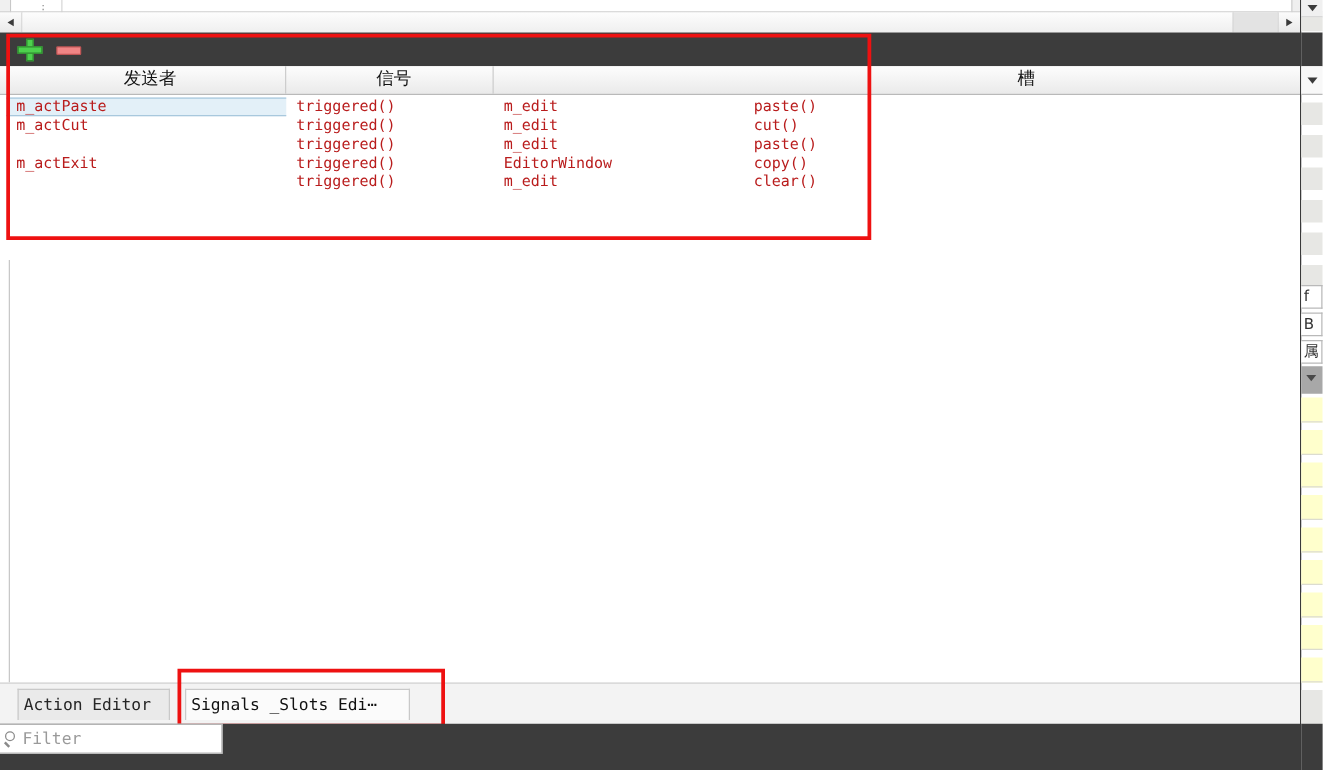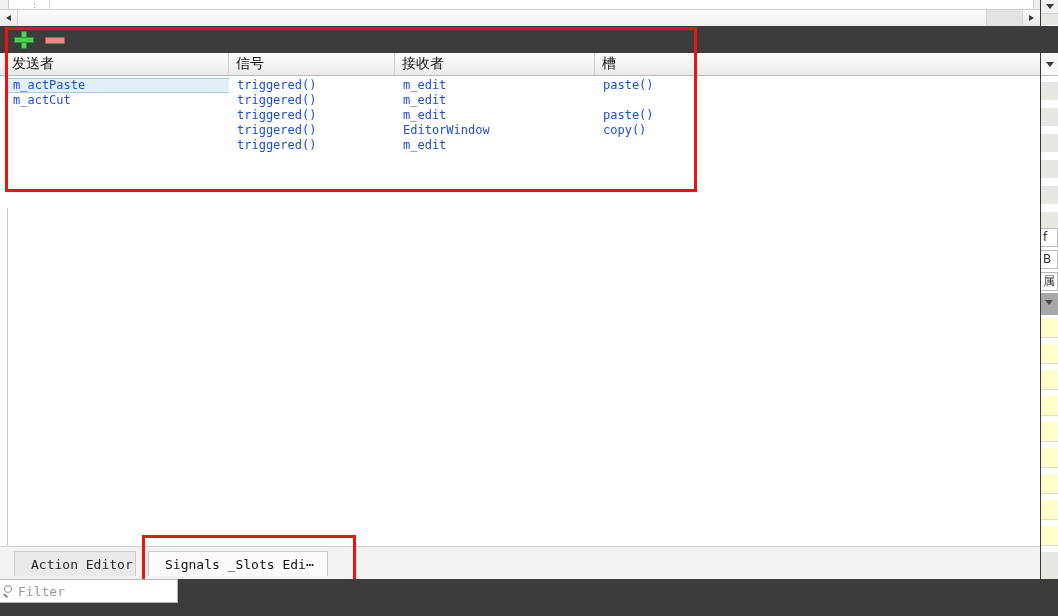--- a/index.html
+++ b/index.html
@@ -187,20 +187,21 @@
     top: 0; height: 22px;
     line-height: 22px;
     padding-left: 7px;
     font-size: 14px;
     color: #111;
     box-sizing: border-box;
     border-right: 1px solid #cdcdcd;
     font-family: Liberation Mono, monospace;
     white-space: nowrap;
     overflow: hidden;
+    text-align: center;
   }
 
   
   #table-body {
     position: absolute;
     left: 0; top: 50px;
     width: 1040px; height: 470px;
     background: #ffffff;
   }
   .trow {
@@ -208,21 +209,21 @@
     height: 15px;
   }
   .cell {
     position: absolute;
     top: 0; height: 15px;
     line-height: 15px;
     padding-left: 8px;
     box-sizing: border-box;
     font-family: "DejaVu Sans Mono", monospace;
     font-size: 12px;
-    color: #1d4ed8;
+    color: #b91c1c;
     white-space: nowrap;
     overflow: hidden;
   }
   .trow.selected .cell.c0 {
     background: #e3f0f8;
     border-top: 1px solid #a8c8dd;
     border-bottom: 1px solid #a8c8dd;
     line-height: 13px;
   }
 
@@ -262,21 +263,21 @@
     width: 1040px; height: 33px;
     background: #f3f3f3;
     border-top: 1px solid #d2d2d2;
     box-sizing: border-box;
   }
   .tab {
     position: absolute;
     top: 4px;
     height: 25px;
     line-height: 25px;
-    padding: 0 16px;
+    padding: 0 4px;
     font-family: "DejaVu Sans Mono", monospace;
     font-size: 13px;
     color: #262626;
     background: #eaeaea;
     border: 1px solid #c9c9c9;
     border-bottom: none;
     box-sizing: border-box;
     white-space: nowrap;
     cursor: pointer;
   }
@@ -446,54 +447,56 @@
     <div id="btn-remove"></div>
   </div>
 
   <div id="toolbar-menu-arrow">
     <span class="tri-down"></span>
   </div>
 
   <div id="table-header">
     <div class="th" style="left:5px;width:224px;">发送者</div>
     <div class="th" style="left:229px;width:166px;">信号</div>
-    <div class="th" style="left:395px;width:200px;">接收者</div>
     <div class="th" style="left:595px;width:445px;border-right:none;">槽</div>
   </div>
 
   <div id="table-body">
 
     <div class="trow selected" style="margin-top:2px;">
       <div class="cell c0" style="left:5px;width:224px;">m_actPaste</div>
       <div class="cell c1" style="left:229px;width:166px;">triggered()</div>
       <div class="cell c2" style="left:395px;width:200px;">m_edit</div>
       <div class="cell c3" style="left:595px;width:445px;">paste()</div>
     </div>
 
     <div class="trow">
       <div class="cell c0" style="left:5px;width:224px;">m_actCut</div>
       <div class="cell c1" style="left:229px;width:166px;">triggered()</div>
       <div class="cell c2" style="left:395px;width:200px;">m_edit</div>
+      <div class="cell c3" style="left:595px;width:445px;">cut()</div>
     </div>
 
     <div class="trow">
       <div class="cell c1" style="left:229px;width:166px;">triggered()</div>
       <div class="cell c2" style="left:395px;width:200px;">m_edit</div>
       <div class="cell c3" style="left:595px;width:445px;">paste()</div>
     </div>
 
     <div class="trow">
+      <div class="cell c0" style="left:5px;width:224px;">m_actExit</div>
       <div class="cell c1" style="left:229px;width:166px;">triggered()</div>
       <div class="cell c2" style="left:395px;width:200px;">EditorWindow</div>
       <div class="cell c3" style="left:595px;width:445px;">copy()</div>
     </div>
 
     <div class="trow">
       <div class="cell c1" style="left:229px;width:166px;">triggered()</div>
       <div class="cell c2" style="left:395px;width:200px;">m_edit</div>
+      <div class="cell c3" style="left:595px;width:445px;">clear()</div>
     </div>
 
   </div>
 </div>
 
 <div id="annot-box-main"></div>
 
 <div id="left-sliver"></div>
 <div id="left-sliver-arrow">
   <span class="tri-down"></span>

